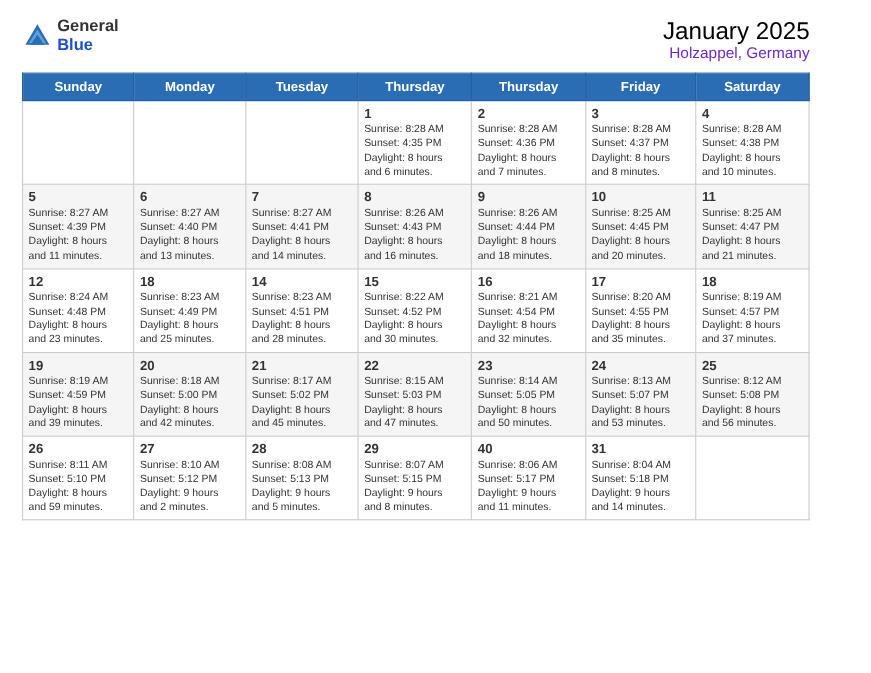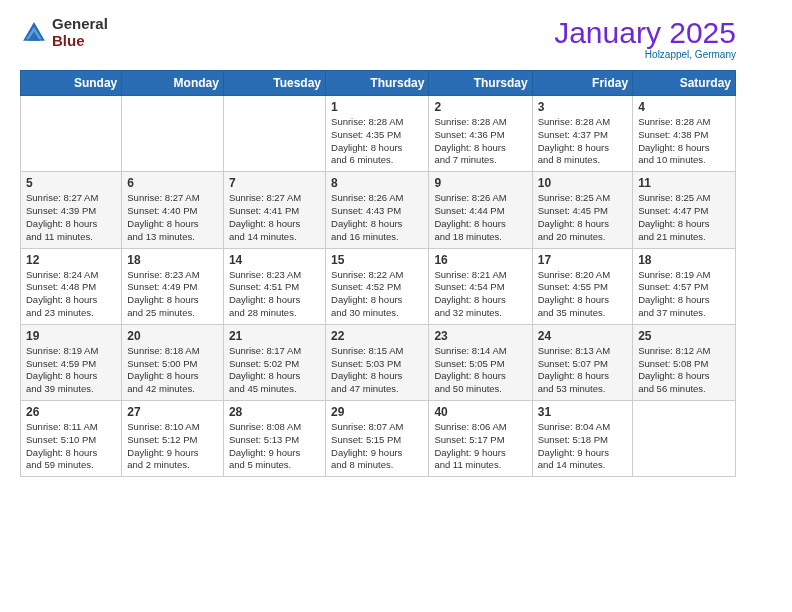--- a/index.html
+++ b/index.html
@@ -30,53 +30,53 @@
       line-height: 1.1;
     }
     .logo-general {
       font-size: 15px;
       font-weight: bold;
       color: #333;
     }
     .logo-blue {
       font-size: 15px;
       font-weight: bold;
-      color: #7f1d1d;
+      color: #1d4ed8;
     }
     .logo-icon {
       width: 28px;
       height: 28px;
     }
     .title-block {
       text-align: right;
     }
     .title-block h1 {
-      font-size: 30px;
+      font-size: 22px;
+      font-weight: normal;
+      color: #000000;
+      line-height: 1.1;
+    }
+    .title-block h2 {
+      font-size: 14px;
       font-weight: normal;
       color: #6d28d9;
-      line-height: 1.1;
-    }
-    .title-block h2 {
-      font-size: 10px;
-      font-weight: normal;
-      color: #0369a1;
     }
     .calendar {
       width: 100%;
       border-collapse: collapse;
       border: 1px solid #ccc;
     }
     .calendar thead tr th {
       background: #2a6db5;
       color: #fff;
       font-size: 12px;
       font-weight: bold;
       padding: 5px 4px;
       border: 1px solid #2060a0;
-      text-align: right;
+      text-align: center;
     }
     .calendar tbody tr td {
       vertical-align: top;
       border: 1px solid #ccc;
       padding: 4px 5px;
       width: 113px;
       min-height: 80px;
       background: #fff;
     }
     .calendar tbody tr:nth-child(even) td {

